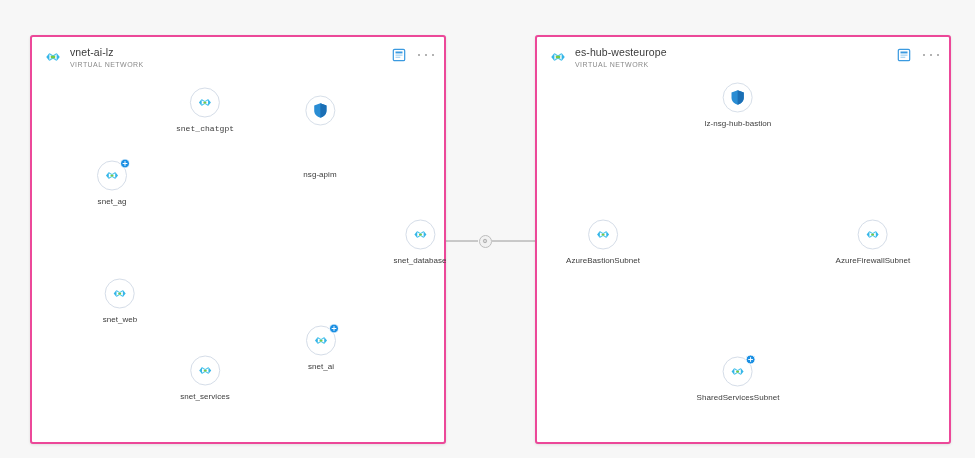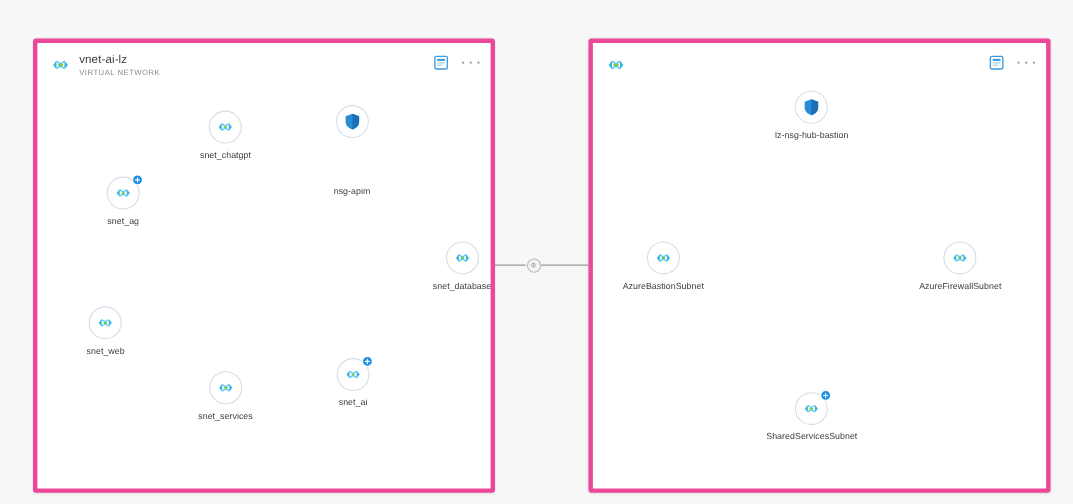--- a/index.html
+++ b/index.html
@@ -29,21 +29,21 @@
     left: 0; top: 0;
     width: 975px;
     height: 458px;
     pointer-events: none;
     z-index: 1;
   }
   
   .vnet-card {
     position: absolute;
     background: #ffffff;
-    border: 4px solid #ec4899;
+    border: 2px solid #ec4899;
     border-radius: 3px;
     box-shadow: 0 1px 3px rgba(0,0,0,0.09), 0 0 1px rgba(0,0,0,0.06);
     z-index: 2;
   }
   .vnet-header {
     position: absolute;
     left: 0; top: 0;
     right: 0;
     height: 36px;
     display: flex;
@@ -228,20 +228,24 @@
     <div class="vnet-header">
       <span class="vnet-header-icon">
         <svg viewBox="0 0 20 20" xmlns="http://www.w3.org/2000/svg">
           <path d="M2.5 10 L6 5.5 L6 14.5 Z" fill="#35b6e8"></path>
           <path d="M17.5 10 L14 5.5 L14 14.5 Z" fill="#35b6e8"></path>
           <path d="M6 5.5 L10 8 L14 5.5 L14 7.4 L10 9.4 L6 7.4 Z" fill="#50c7ee"></path>
           <path d="M6 14.5 L10 12 L14 14.5 L14 12.6 L10 10.6 L6 12.6 Z" fill="#50c7ee"></path>
           <rect x="7.6" y="8.6" width="4.8" height="2.8" rx="0.6" fill="#7ac943"></rect>
         </svg>
       </span>
+      <span class="vnet-titles">
+        <span class="vnet-title">es-hub-westeurope</span>
+        <span class="vnet-subtitle">VIRTUAL NETWORK</span>
+      </span>
       <span class="vnet-header-actions">
         <span class="hdr-btn">
           <svg viewBox="0 0 16 16" xmlns="http://www.w3.org/2000/svg">
             <rect x="1.5" y="1.5" width="13" height="13" rx="1.5" fill="none" stroke="#3b9ae0" stroke-width="1.4"></rect>
             <rect x="4" y="4" width="8" height="2.2" fill="#3b9ae0"></rect>
             <rect x="4" y="7.6" width="8" height="1.1" fill="#8cc6ee"></rect>
             <rect x="4" y="10" width="5.5" height="1.1" fill="#8cc6ee"></rect>
           </svg>
         </span>
         <span class="ellipsis-btn">
@@ -253,21 +257,21 @@
     </div>
   </div>
 
   <div class="mid-node" style="left:478.5px; top:234.5px;">
     <svg viewBox="0 0 12 12" xmlns="http://www.w3.org/2000/svg">
       <circle cx="6" cy="6" r="2.6" fill="none" stroke="#9a9a9a" stroke-width="1"></circle>
       <path d="M6 3.4 L6 8.6" stroke="#9a9a9a" stroke-width="0.9"></path>
     </svg>
   </div>
 
-  <div class="node" style="left:205px; top:123px; transform:translate(-50%,-50%);">
+  <div class="node" style="left:205px; top:110px; transform:translate(-50%,-50%);font-family:Liberation Mono, monospace;">
     <div class="node-circle">
       <svg class="node-icon" viewBox="0 0 20 20" xmlns="http://www.w3.org/2000/svg">
         <path d="M2.5 10 L6 5.5 L6 14.5 Z" fill="#35b6e8"></path>
         <path d="M17.5 10 L14 5.5 L14 14.5 Z" fill="#35b6e8"></path>
         <path d="M6 5.5 L10 8 L14 5.5 L14 7.4 L10 9.4 L6 7.4 Z" fill="#50c7ee"></path>
         <path d="M6 14.5 L10 12 L14 14.5 L14 12.6 L10 10.6 L6 12.6 Z" fill="#50c7ee"></path>
         <rect x="8.2" y="9" width="3.6" height="2.2" rx="0.5" fill="#7ac943"></rect>
       </svg>
     </div>
     <span class="node-label">snet_chatgpt</span>
@@ -307,21 +311,21 @@
         <path d="M2.5 10 L6 5.5 L6 14.5 Z" fill="#35b6e8"></path>
         <path d="M17.5 10 L14 5.5 L14 14.5 Z" fill="#35b6e8"></path>
         <path d="M6 5.5 L10 8 L14 5.5 L14 7.4 L10 9.4 L6 7.4 Z" fill="#50c7ee"></path>
         <path d="M6 14.5 L10 12 L14 14.5 L14 12.6 L10 10.6 L6 12.6 Z" fill="#50c7ee"></path>
         <rect x="8.2" y="9" width="3.6" height="2.2" rx="0.5" fill="#7ac943"></rect>
       </svg>
     </div>
     <span class="node-label">snet_database</span>
   </div>
 
-  <div class="node" style="left:96px; top:301px; transform:translate(-50%,-50%);">
+  <div class="node" style="left:120px; top:301px; transform:translate(-50%,-50%);">
     <div class="node-circle">
       <svg class="node-icon" viewBox="0 0 20 20" xmlns="http://www.w3.org/2000/svg">
         <path d="M2.5 10 L6 5.5 L6 14.5 Z" fill="#35b6e8"></path>
         <path d="M17.5 10 L14 5.5 L14 14.5 Z" fill="#35b6e8"></path>
         <path d="M6 5.5 L10 8 L14 5.5 L14 7.4 L10 9.4 L6 7.4 Z" fill="#50c7ee"></path>
         <path d="M6 14.5 L10 12 L14 14.5 L14 12.6 L10 10.6 L6 12.6 Z" fill="#50c7ee"></path>
         <rect x="8.2" y="9" width="3.6" height="2.2" rx="0.5" fill="#7ac943"></rect>
       </svg>
     </div>
     <span class="node-label">snet_web</span>
@@ -338,21 +342,21 @@
       </svg>
       <span class="node-badge">
         <svg viewBox="0 0 8 8" xmlns="http://www.w3.org/2000/svg">
           <path d="M4 1.4 L4 6.6 M1.4 4 L6.6 4" stroke="#ffffff" stroke-width="1.3" stroke-linecap="round"></path>
         </svg>
       </span>
     </div>
     <span class="node-label">snet_ai</span>
   </div>
 
-  <div class="node" style="left:205px; top:360px; transform:translate(-50%,-50%);">
+  <div class="node" style="left:205px; top:378px; transform:translate(-50%,-50%);">
     <div class="node-circle">
       <svg class="node-icon" viewBox="0 0 20 20" xmlns="http://www.w3.org/2000/svg">
         <path d="M2.5 10 L6 5.5 L6 14.5 Z" fill="#35b6e8"></path>
         <path d="M17.5 10 L14 5.5 L14 14.5 Z" fill="#35b6e8"></path>
         <path d="M6 5.5 L10 8 L14 5.5 L14 7.4 L10 9.4 L6 7.4 Z" fill="#50c7ee"></path>
         <path d="M6 14.5 L10 12 L14 14.5 L14 12.6 L10 10.6 L6 12.6 Z" fill="#50c7ee"></path>
         <rect x="8.2" y="9" width="3.6" height="2.2" rx="0.5" fill="#7ac943"></rect>
       </svg>
     </div>
     <span class="node-label">snet_services</span>

